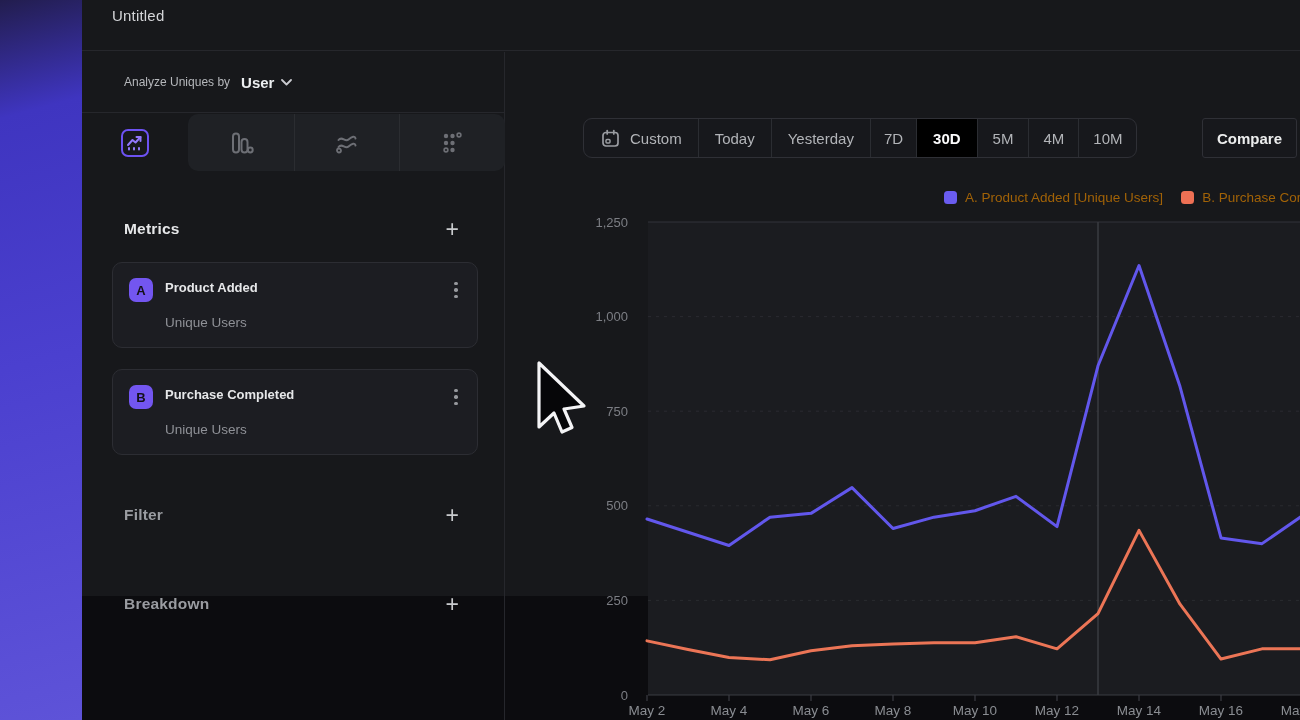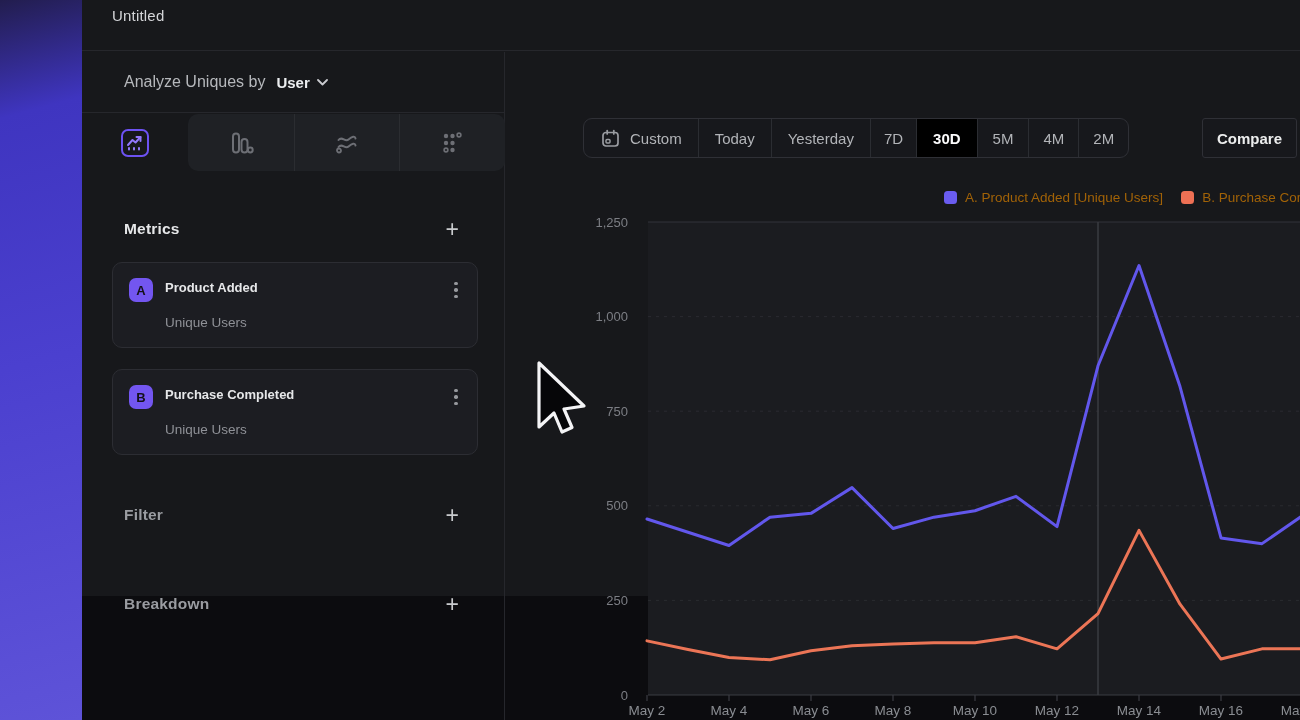--- a/index.html
+++ b/index.html
@@ -15,21 +15,21 @@
   .topbar { position:absolute; left:82px; top:0; width:1218px; height:51px;
     border-bottom:1px solid #26272c; }
   .page-title { position:absolute; left:30px; top:7px; font-size:15px; font-weight:500;
     color:#d4d5d8; letter-spacing:.2px; }
 
   
   .sidebar { position:absolute; left:82px; top:52px; width:423px; height:668px;
     border-right:1px solid #26272c; }
   .analyze-row { position:absolute; left:0; top:0; width:100%; height:61px;
     border-bottom:1px solid #26272c; display:flex; align-items:center; padding-left:42px; }
-  .analyze-label { font-size:16px; color:#b6b8bc; margin-right:11px; }
+  .analyze-label { font-size:12px; color:#b6b8bc; margin-right:11px; }
   .analyze-value { font-size:15px; font-weight:700; color:#eceef0; display:flex;
     align-items:center; gap:7px; cursor:pointer; }
 
   .tabs-row { position:absolute; left:0; top:62px; width:100%; height:57px; display:flex; }
   .tab-cell { width:106px; height:57px; display:flex; align-items:center; justify-content:center; }
   .tab-rest { position:absolute; left:106px; top:62px; width:317px; height:57px;
     background:#1f2125; border-radius:10px; display:flex; }
   .tab-rest .tab-cell { width:105.6px; }
   .tab-rest .tab-cell + .tab-cell { border-left:1px solid #2b2d31; }
 
@@ -241,21 +241,21 @@
       <div class="range-btn selected">
           <span>30D</span>
         </div>
       <div class="range-btn" style="padding:0 15px;">
           <span>5M</span>
         </div>
       <div class="range-btn" style="padding:0 14px;">
           <span>4M</span>
         </div>
       <div class="range-btn" style="padding:0 14px;">
-          <span>2M</span>
+          <span>10M</span>
         </div>
     </div>
 
     <div class="compare-btn">
       <span>Compare</span>
     </div>
 
     <div class="legend">
       <div class="legend-item">
         <span class="swatch" style="background: rgb(106, 92, 240);"></span>

